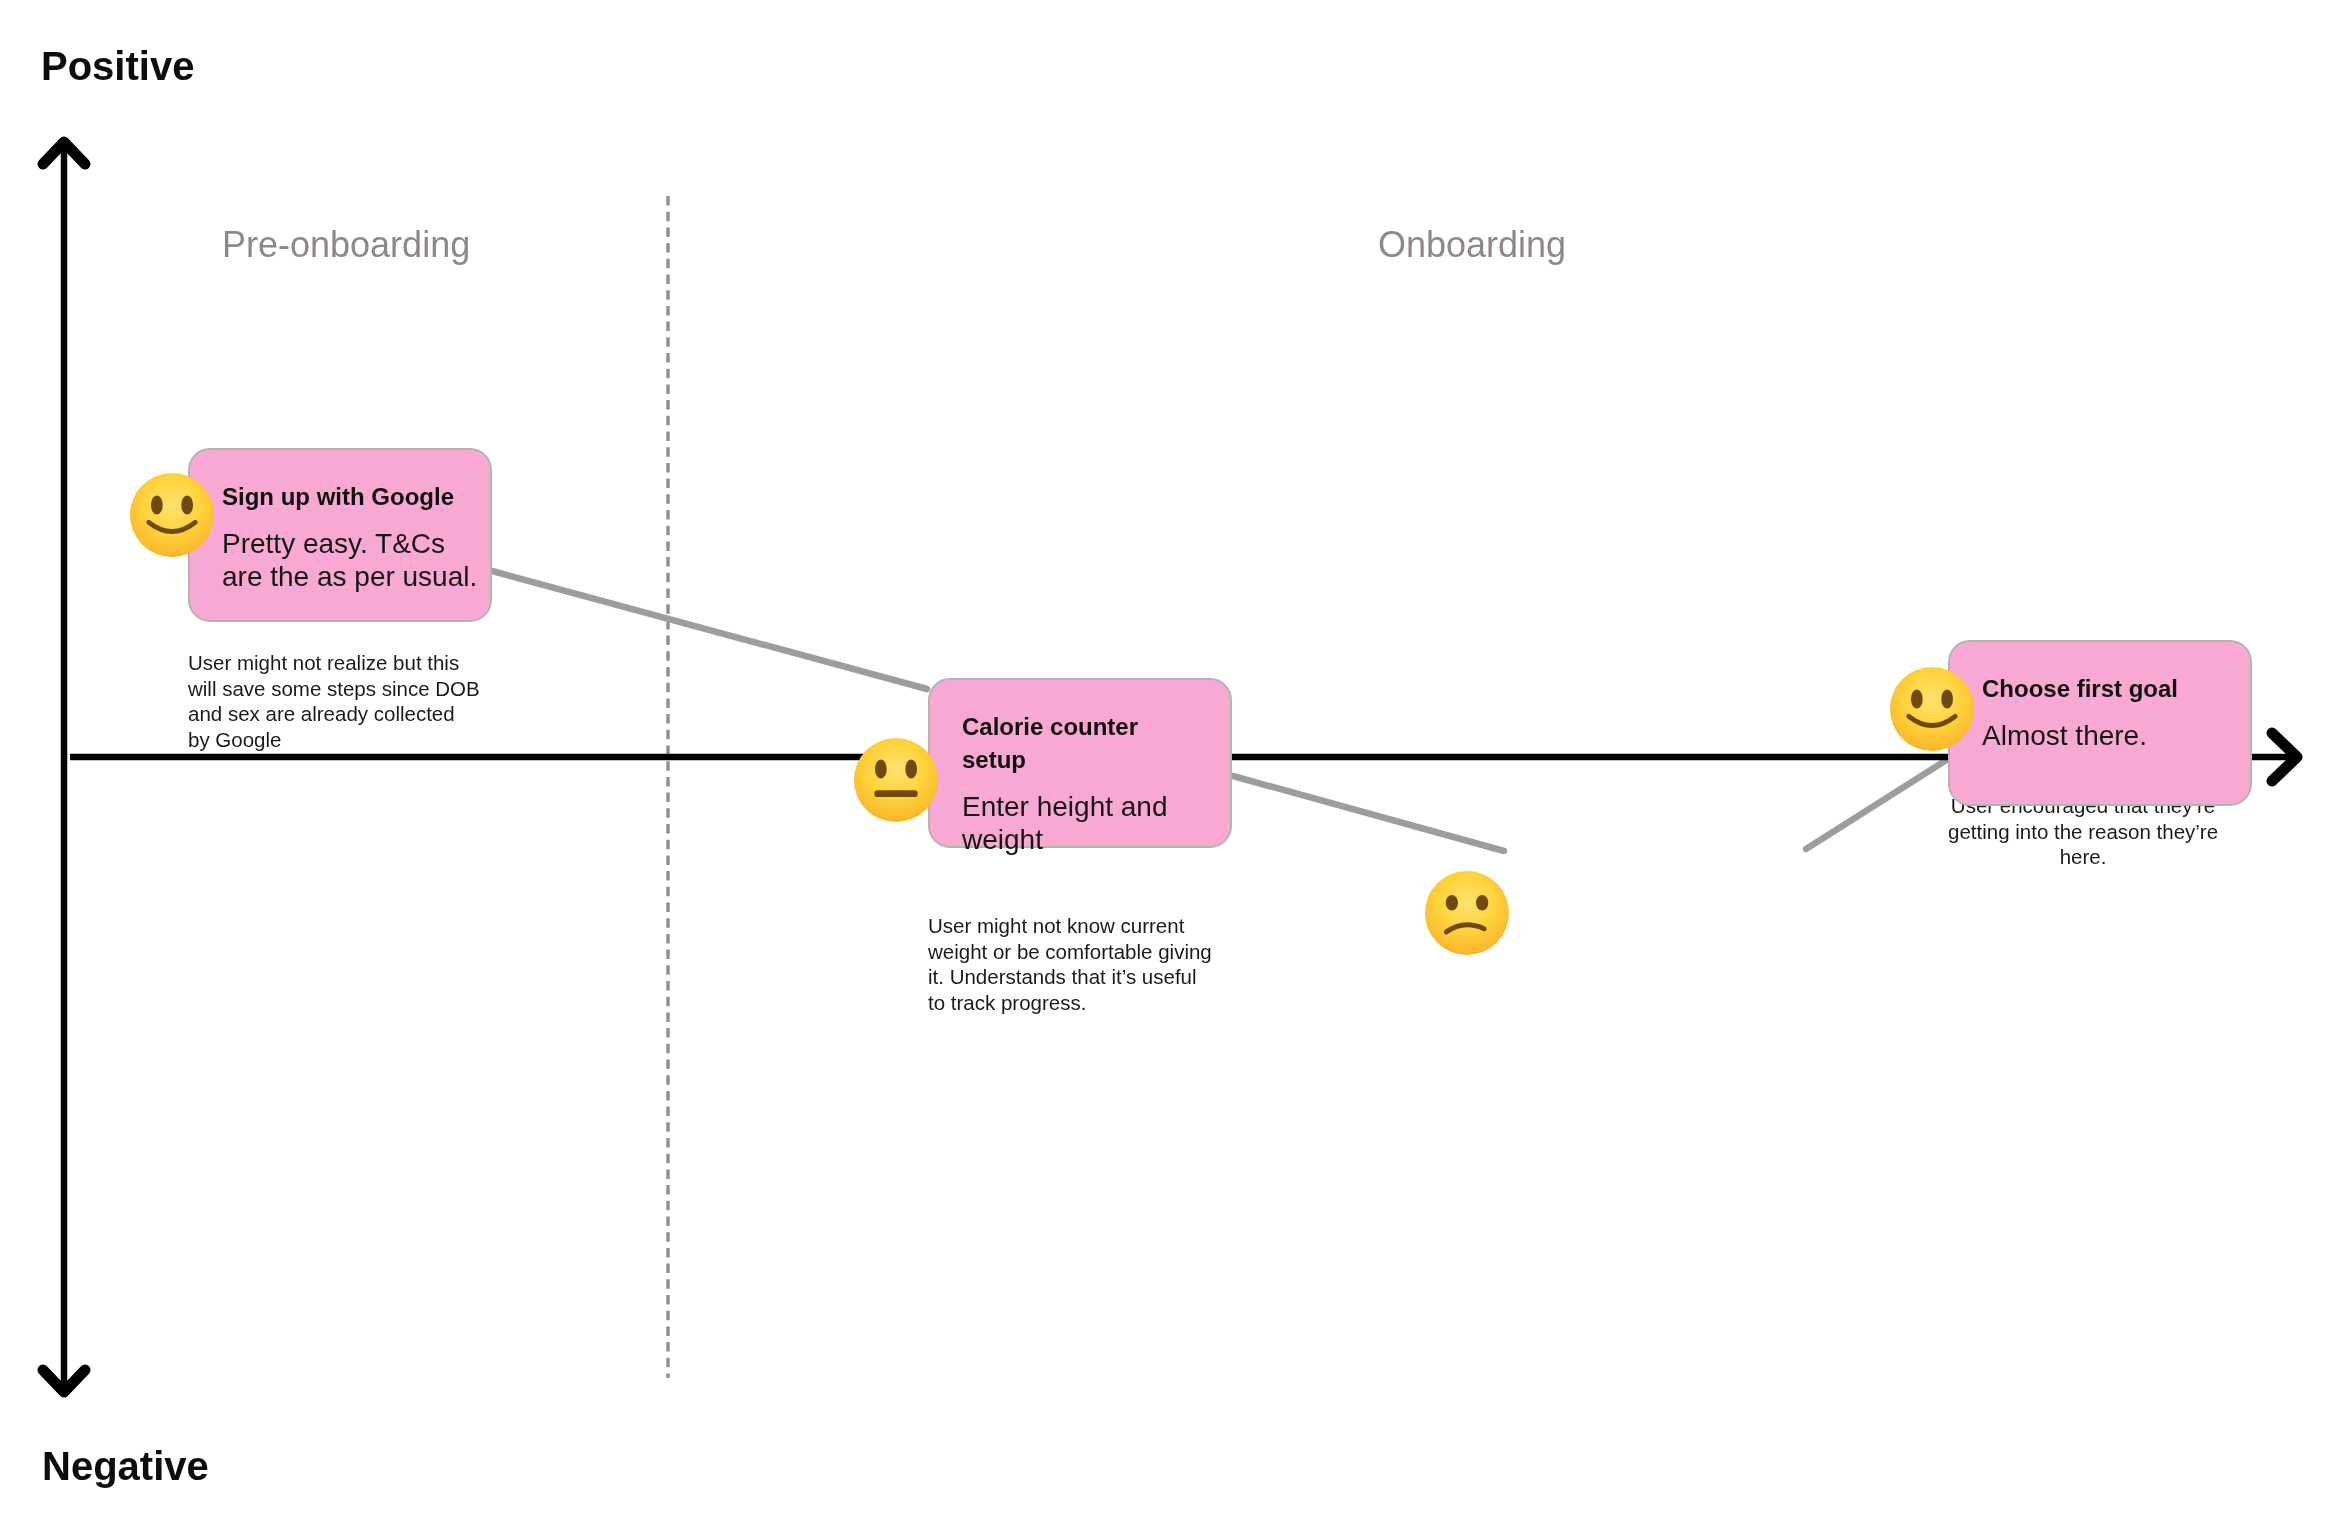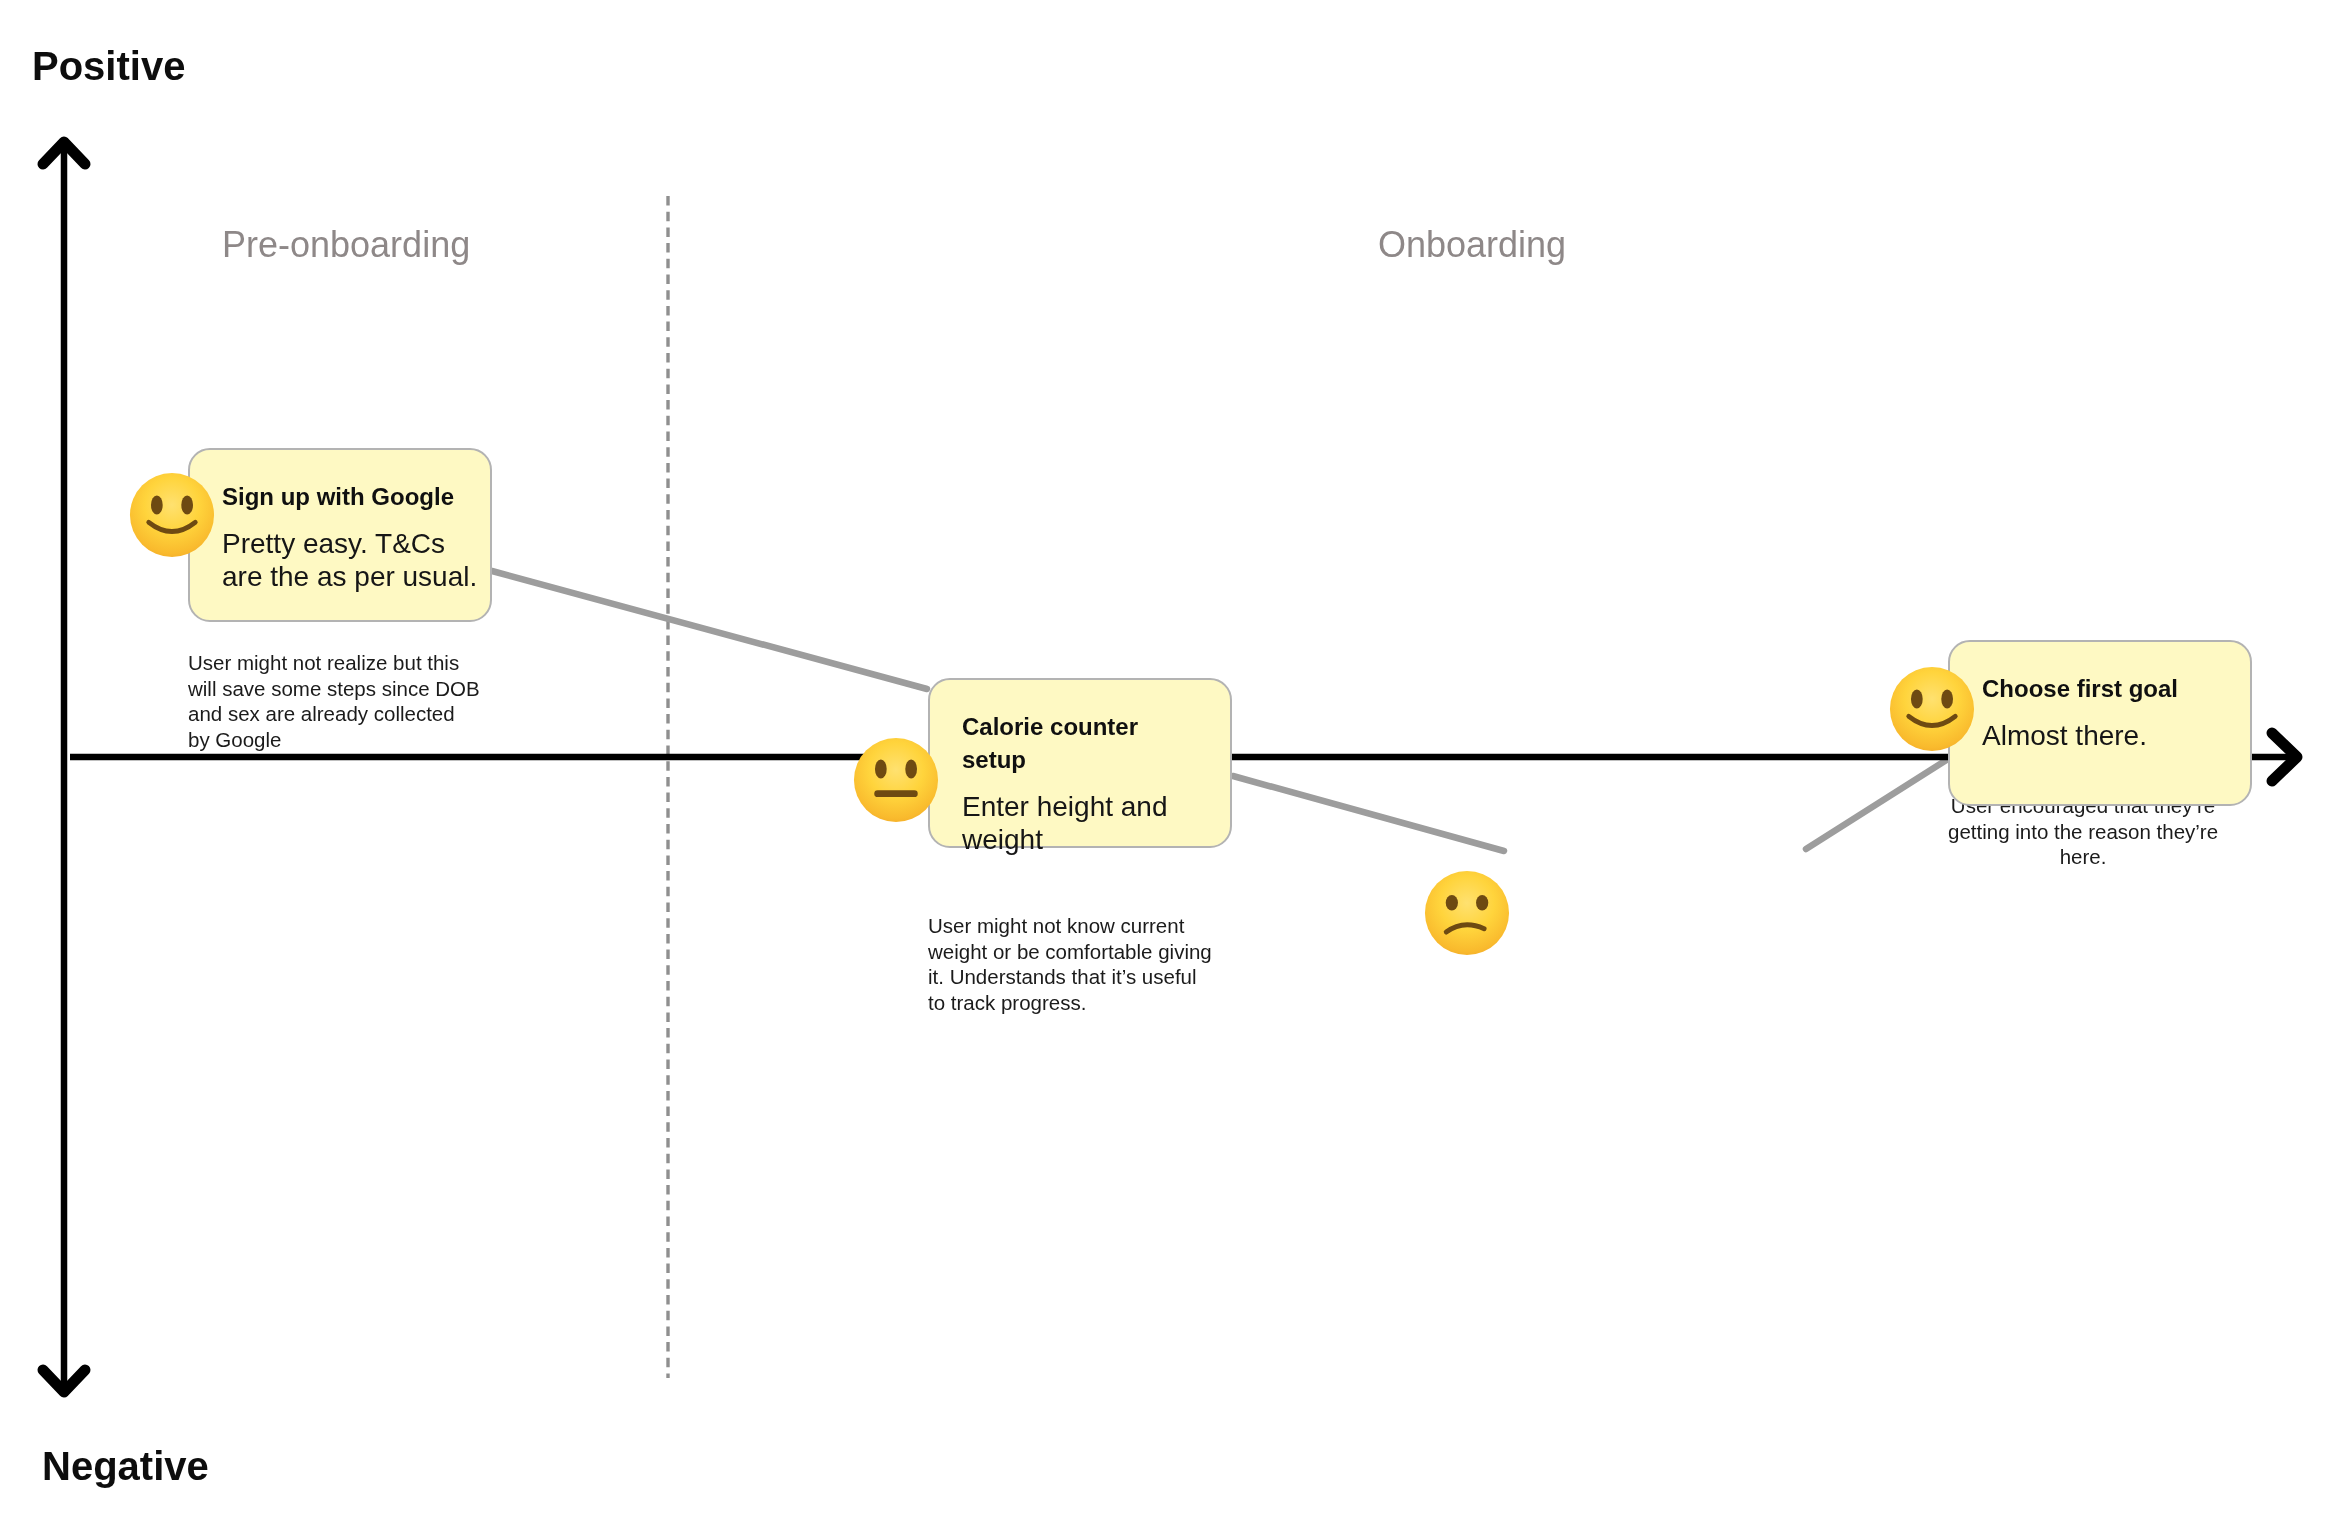--- a/index.html
+++ b/index.html
@@ -27,21 +27,21 @@
   .phase-label {
     position: absolute;
     font-size: 36px;
     font-weight: 400;
     color: #8e8888;
     white-space: nowrap;
   }
   .card {
     position: absolute;
     box-sizing: border-box;
-    background: #fef9c3;
+    background: #f9a8d4;
     border: 2.5px solid #b3b3b3;
     border-radius: 22px;
     padding: 30px 0 0 32px;
     z-index: 2;
   }
   .card-title {
     font-size: 24px;
     font-weight: 700;
     color: #101010;
     line-height: 33px;
@@ -107,21 +107,21 @@
       <polyline points="43,164 64,142 85,164" stroke="#000000" stroke-width="11" fill="none" stroke-linecap="round" stroke-linejoin="round"></polyline>
       <polyline points="43,1370 64,1392 85,1370" stroke="#000000" stroke-width="11" fill="none" stroke-linecap="round" stroke-linejoin="round"></polyline>
     </g>
 
     <g>
       <line x1="70" y1="757" x2="2291" y2="757" stroke="#000000" stroke-width="6.5"></line>
       <polyline points="2272,733 2297,757 2272,781" stroke="#000000" stroke-width="11" fill="none" stroke-linecap="round" stroke-linejoin="round"></polyline>
     </g>
   </svg>
 
-  <div class="axis-label" style="left:32px; top:44px;text-align:center;">Positive</div>
+  <div class="axis-label" style="left:41px; top:44px;text-align:center;">Positive</div>
   <div class="axis-label" style="left:42px; top:1444px;">Negative</div>
 
   <div class="phase-label" style="left:222px; top:224px;">Pre-onboarding</div>
   <div class="phase-label" style="left:1378px; top:224px;">Onboarding</div>
 
   <div class="card" style="left:188px; top:448px; width:304px; height:174px;">
     <div class="card-title">Sign up with Google</div>
     <div class="card-body">Pretty easy. T&amp;Cs
 are the as per usual.</div>
   </div>

